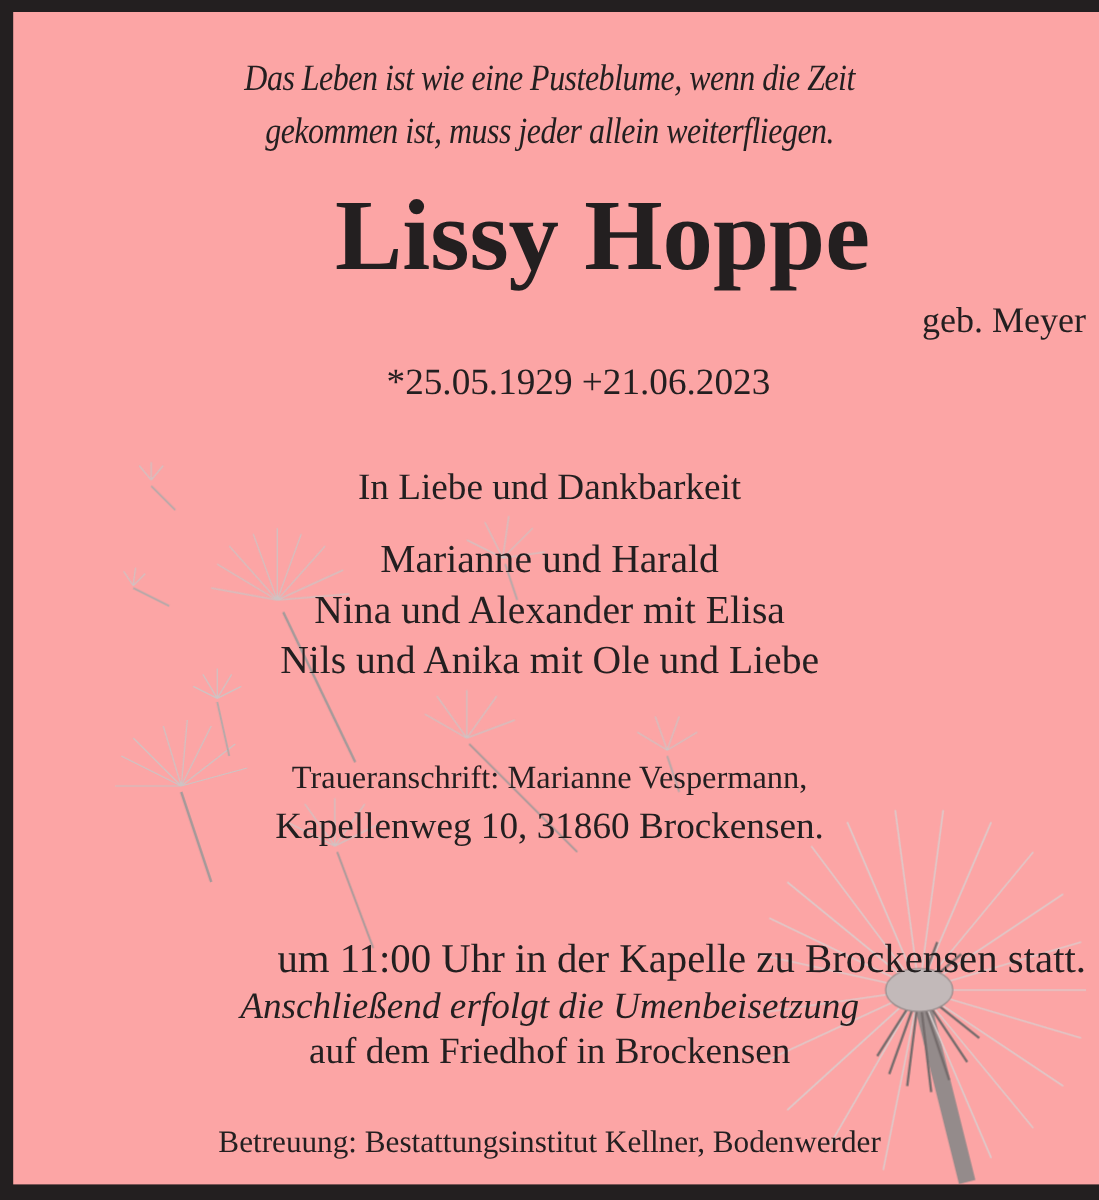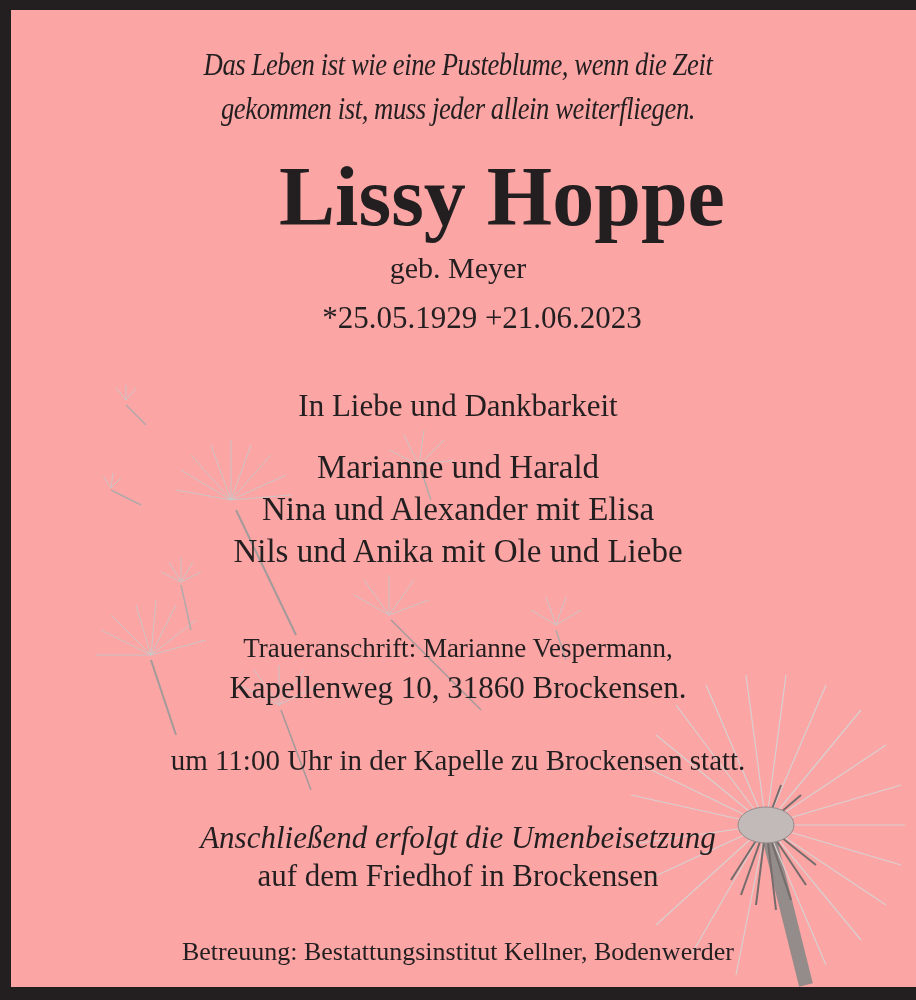--- a/index.html
+++ b/index.html
@@ -85,29 +85,29 @@
         </g>
         <ellipse cx="0" cy="0" rx="28" ry="18" fill="#bbb" stroke="#888"></ellipse>
       </g>
     </g>
   </svg>
 
   <div class="t quote" style="top:32px;">Das Leben ist wie eine Pusteblume, wenn die Zeit</div>
   <div class="t quote" style="top:76px;">gekommen ist, muss jeder allein weiterfliegen.</div>
 
   <div class="t name" style="top:142px;">Lissy Hoppe</div>
-  <div class="t reg" style="top:240px;">geb. Meyer</div>
+  <div class="t reg" style="top:240px;text-align:right;">geb. Meyer</div>
   <div class="t reg" style="top:290px;font-size:31px;padding-left:24px;">*25.05.1929 +21.06.2023</div>
 
   <div class="t reg" style="top:378px;font-size:31px;text-align:center;">In Liebe und Dankbarkeit</div>
   <div class="t big" style="top:436px;">Marianne und Harald</div>
   <div class="t big" style="top:478px;">Nina und Alexander mit Elisa</div>
   <div class="t big" style="top:520px;">Nils und Anika mit Ole und Liebe</div>
 
   <div class="t reg" style="top:620px;font-size:27px;">Traueranschrift: Marianne Vespermann,</div>
   <div class="t reg" style="top:660px;font-size:31px;">Kapellenweg 10, 31860 Brockensen.</div>
 
-  <div class="t reg" style="top:732px;font-size:29px;">um 11:00 Uhr in der Kapelle zu Brockensen statt.</div>
+  <div class="t reg" style="top:772px;font-size:34px;text-align:right;">um 11:00 Uhr in der Kapelle zu Brockensen statt.</div>
   <div class="t reg" style="top:810px;font-size:31px;font-style:italic;">Anschließend erfolgt die Umenbeisetzung</div>
   <div class="t reg" style="top:848px;font-size:31px;">auf dem Friedhof in Brockensen</div>
 
   <div class="t reg small" style="top:924px;">Betreuung: Bestattungsinstitut Kellner, Bodenwerder</div>
 </div>
 
 </body></html>

